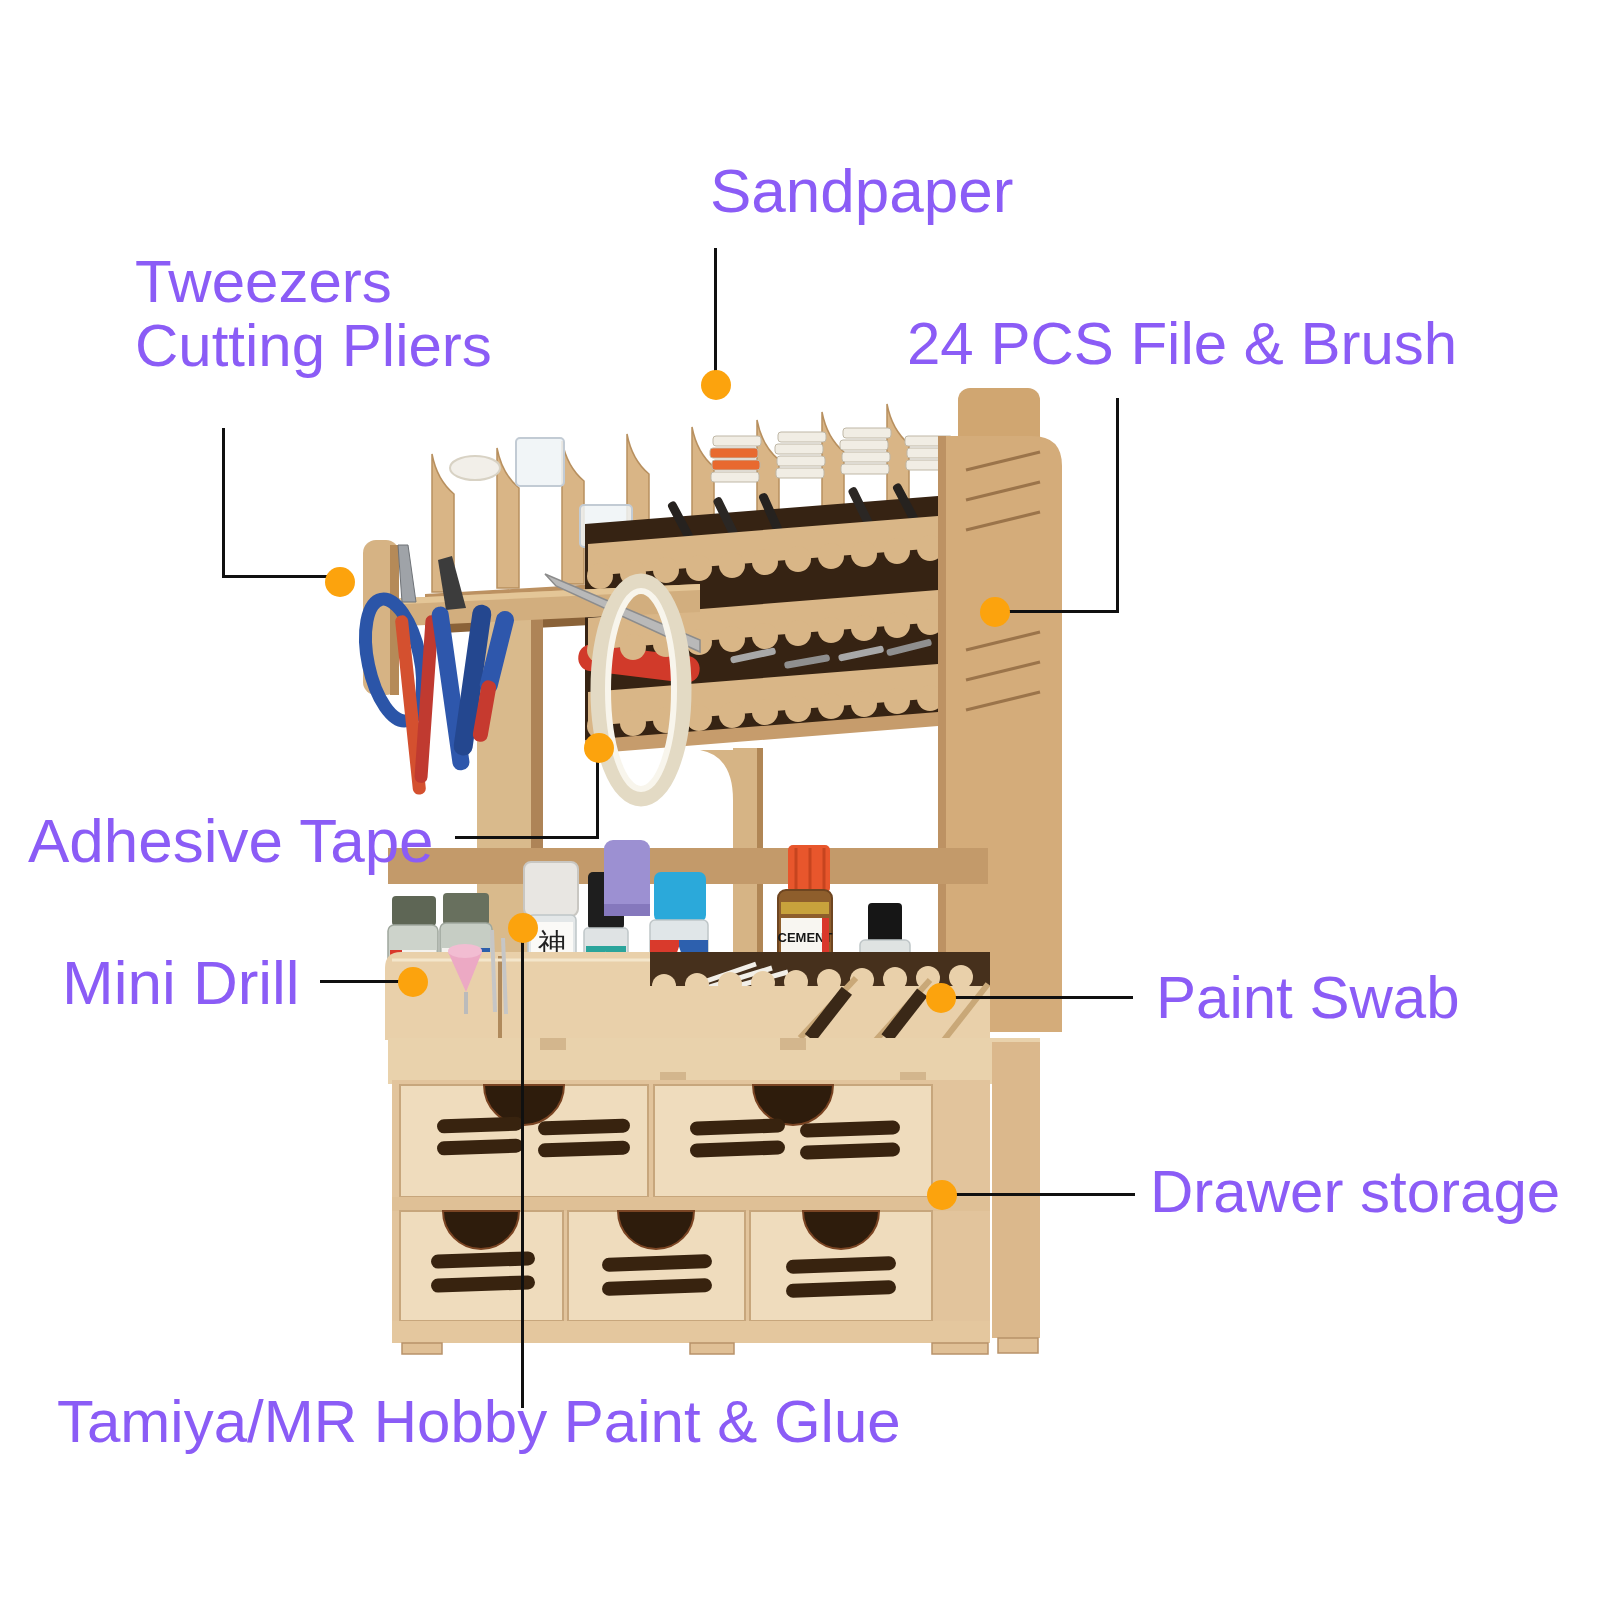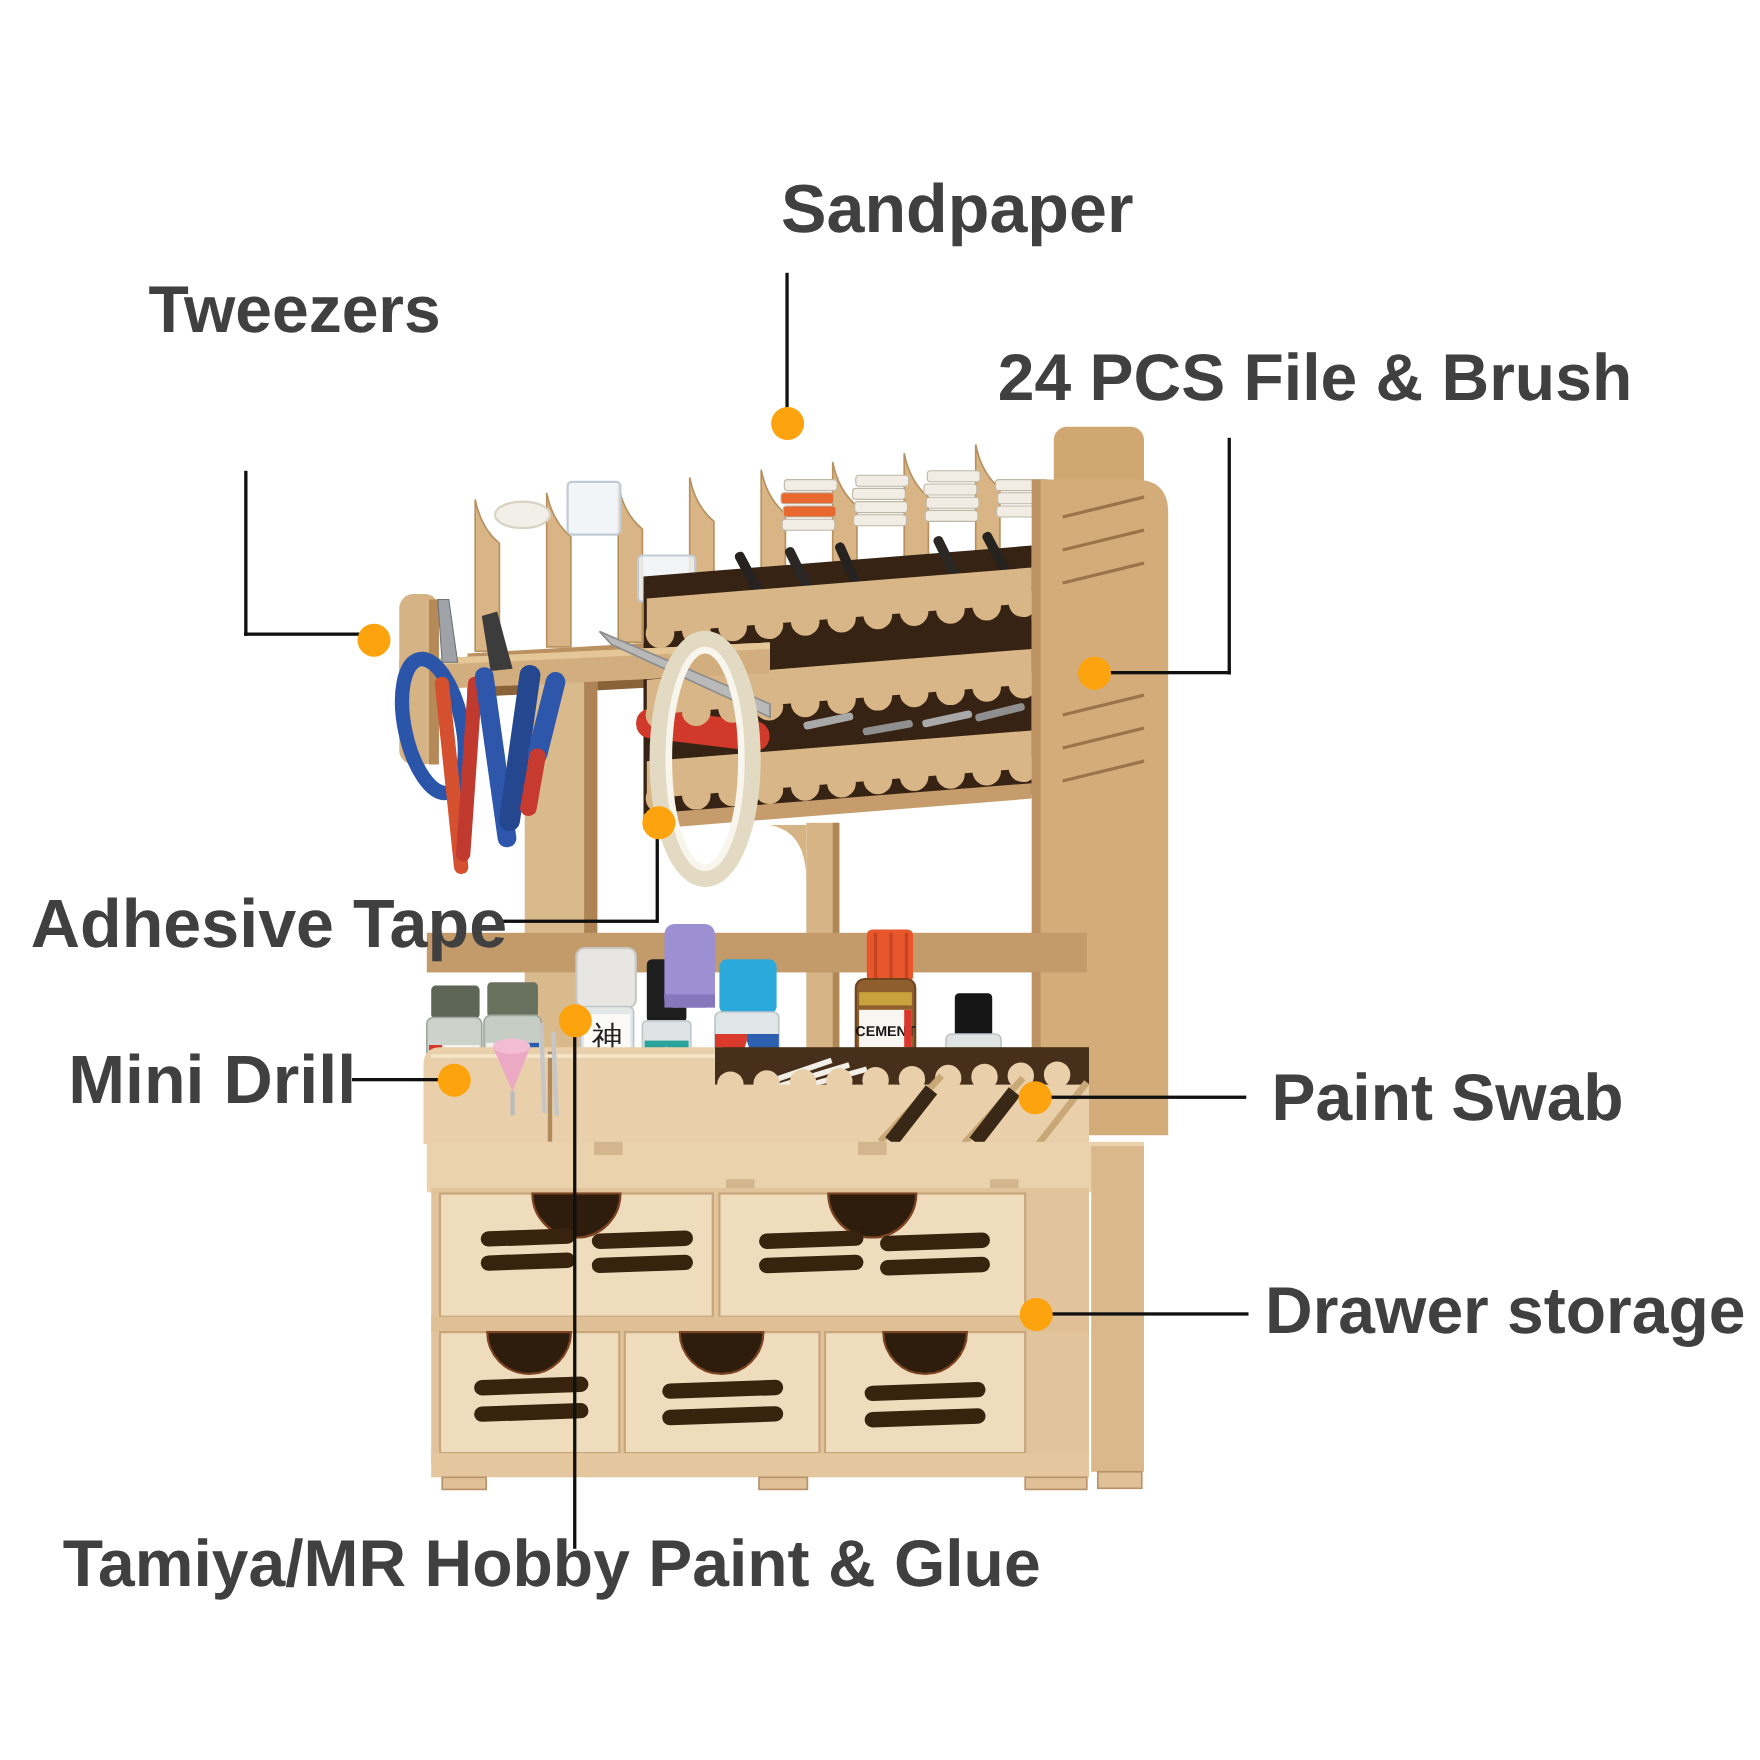--- a/index.html
+++ b/index.html
@@ -1,19 +1,19 @@
 <!DOCTYPE html>
 <html><head>
 <meta charset="utf-8">
 <style>
   html,body{margin:0;padding:0;background:#ffffff;}
   .stage{position:relative;width:1600px;height:1600px;background:#ffffff;overflow:hidden;
          font-family:"Liberation Sans", sans-serif;}
   .art{position:absolute;left:0;top:0;width:1600px;height:1600px;}
-  .lbl{position:absolute;color:#404040;font-size:60px;line-height:1.06;white-space:nowrap;font-weight:bold;}
+  .lbl{position:absolute;color:#8b5cf6;font-size:60px;line-height:1.06;white-space:nowrap;}
   .fs62{font-size:62px;}
   .line{position:absolute;background:#101010;}
   .dot{position:absolute;width:30px;height:30px;border-radius:50%;background:#FCA30D;}
 </style>
 </head>
 <body>
 
 <div class="stage">
 
   <svg class="art" viewBox="0 0 1600 1600">
@@ -375,20 +375,21 @@
   <div class="dot" style="left:980px;top:597px;"></div>
   <div class="dot" style="left:584px;top:733px;"></div>
   <div class="dot" style="left:398px;top:967px;"></div>
   <div class="dot" style="left:926px;top:983px;"></div>
   <div class="dot" style="left:927px;top:1180px;"></div>
   <div class="dot" style="left:508px;top:913px;"></div>
 
   <div class="lbl fs62" style="left:710px;top:158px;">Sandpaper</div>
   <div class="lbl" style="left:135px;top:250px;">
     <div>Tweezers</div>
+    <div>Cutting Pliers</div>
   </div>
   <div class="lbl" style="left:907px;top:312px;">24 PCS File &amp; Brush</div>
   <div class="lbl fs62" style="left:62px;top:950px;">Mini Drill</div>
   <div class="lbl fs62" style="left:28px;top:808px;">Adhesive Tape</div>
   <div class="lbl" style="left:1156px;top:966px;">Paint Swab</div>
   <div class="lbl" style="left:1150px;top:1160px;text-align:right;">Drawer storage</div>
   <div class="lbl" style="left:57px;top:1390px;">Tamiya/MR Hobby Paint &amp; Glue</div>
 
 </div>
 

